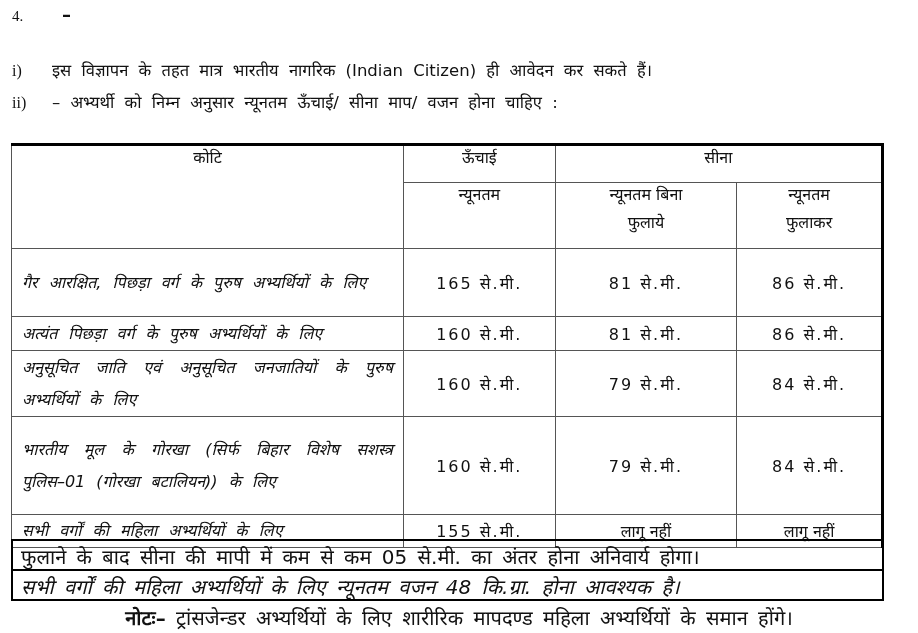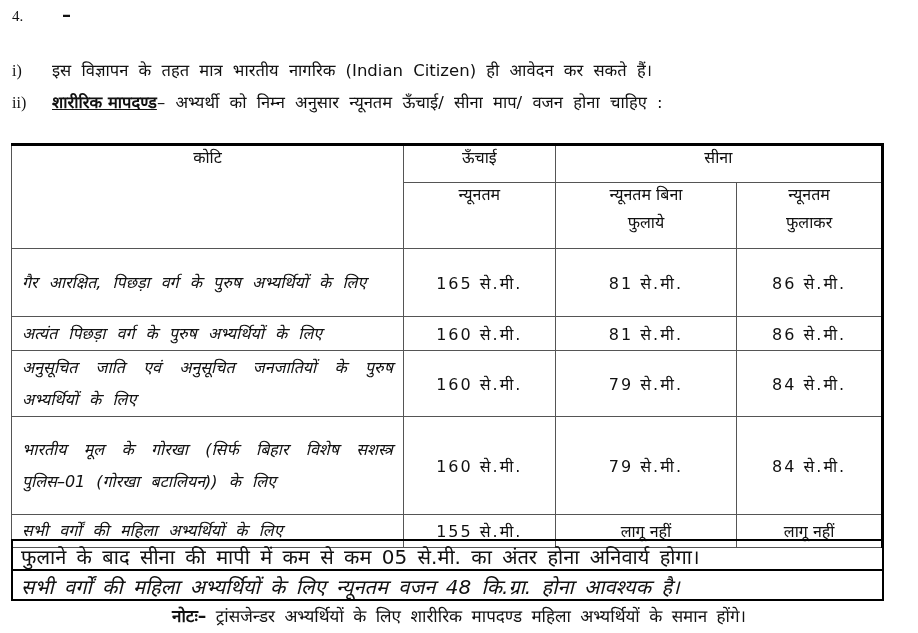--- a/index.html
+++ b/index.html
@@ -30,40 +30,39 @@
   }
   .hdr { text-align: center; vertical-align: top !important; }
   .cat { text-align: justify; text-align-last: left; line-height: 32px; word-spacing: 6px; font-style: italic; }
   .val { text-align: center; letter-spacing: 2px; }
   .note-box {
     position: absolute; left: 11px; width: 873px; box-sizing: border-box;
     border: 2px solid #000; font-size: 20px; padding: 2px 8px; height: 32px; line-height: 28px;
     word-spacing: 4px;
   }
   .footnote {
-    position: absolute; left: 0; width: 918px; top: 604px; text-align: center; font-size: 17px; word-spacing: 4px;
+    position: absolute; left: 0; width: 918px; top: 604px; text-align: center; font-size: 20px; word-spacing: 4px;
   }
   .footnote b { font-weight: bold; }
 </style>
 </head>
 <body>
 
 <div class="heading">
   <span class="num">4.</span>
   <span class="dash">–</span>
 </div>
 
 <div class="point" style="top:58px;">
   <span class="roman">i)</span>
   <span class="txt">इस विज्ञापन के तहत मात्र भारतीय नागरिक (Indian Citizen) ही आवेदन कर सकते हैं।</span>
 </div>
 
 <div class="point" style="top:90px;">
   <span class="roman">ii)</span>
-  <span class="bold-u">शारीरिक मापदण्ड</span>
   <span class="txt"> – अभ्यर्थी को निम्न अनुसार न्यूनतम ऊँचाई/ सीना माप/ वजन होना चाहिए :</span>
 </div>
 
 <table class="main">
   <colgroup>
     <col style="width:393px">
     <col style="width:152px">
     <col style="width:182px">
     <col style="width:146px">
   </colgroup>

